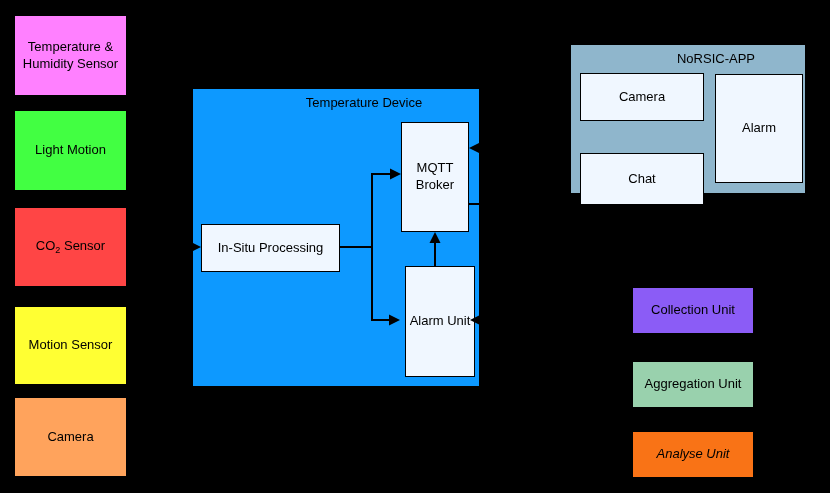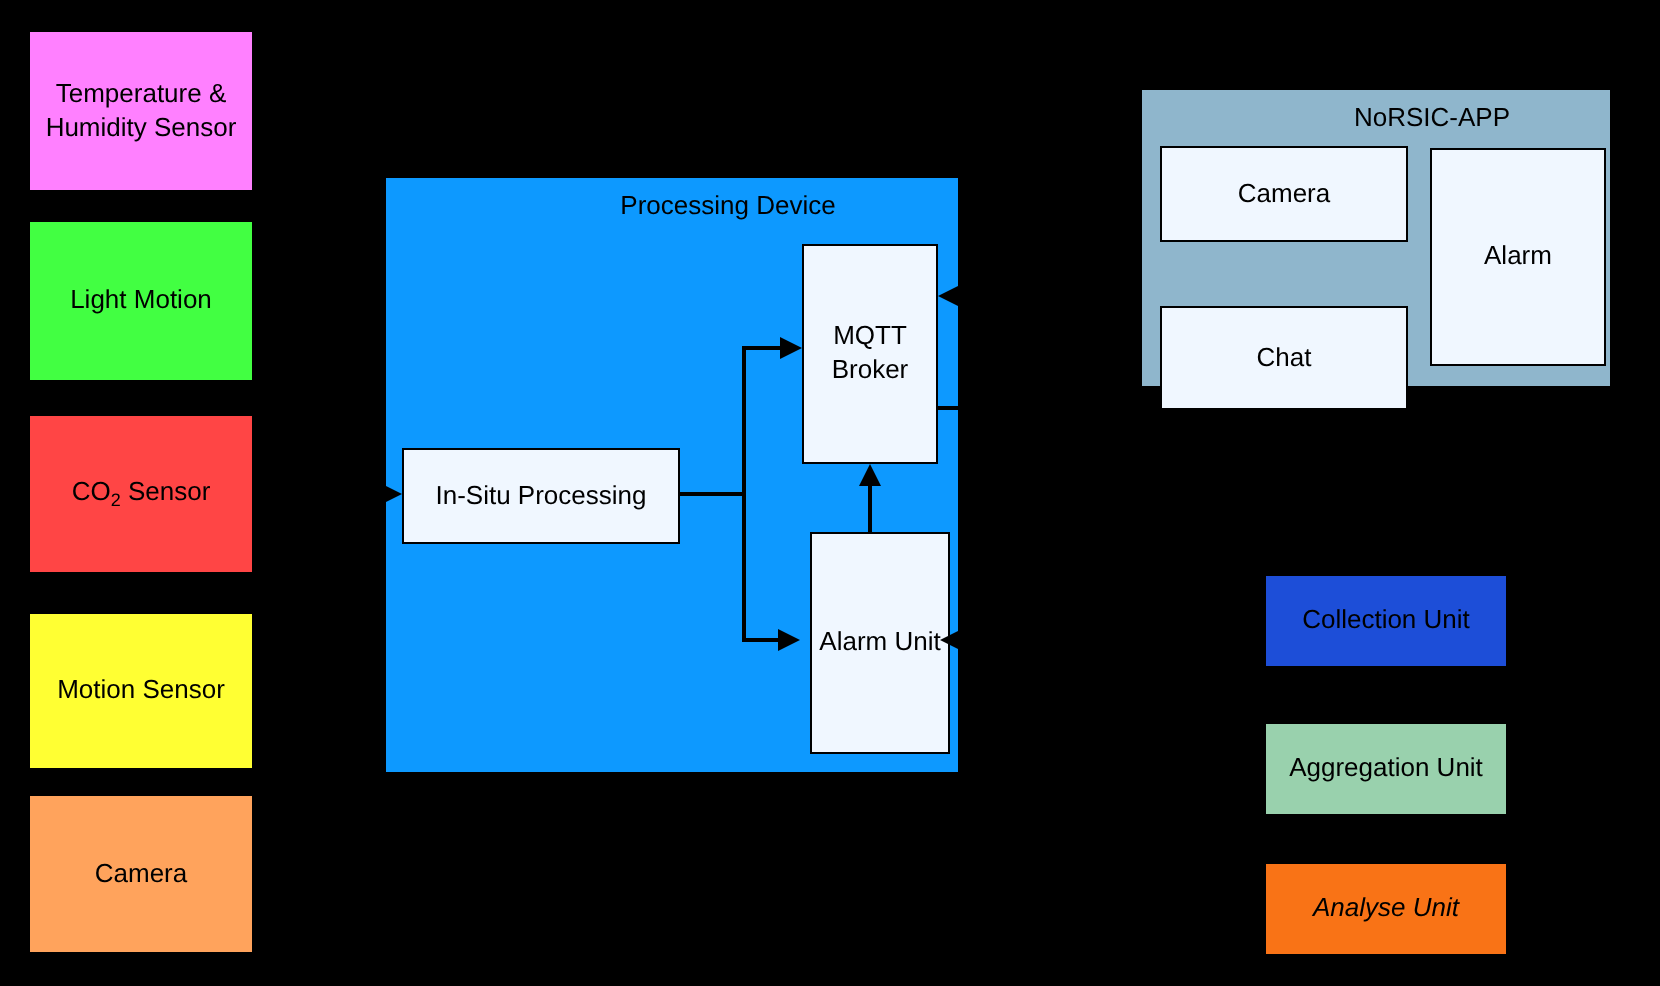--- a/index.html
+++ b/index.html
@@ -44,21 +44,21 @@
 
   <div class="box sensor" style="top: 305px; height: 81px; background-color: rgb(255, 255, 51);">
     <span>Motion Sensor</span>
   </div>
 
   <div class="box sensor" style="top: 396px; height: 82px; background-color: rgb(255, 163, 92);">
     <span>Camera</span>
   </div>
 
   <div class="box pd" style="align-items: flex-start; background-color: rgb(13, 153, 255);">
-    <span class="container-title">Processing Device</span>
+    <span class="container-title">Temperature Device</span>
   </div>
 
   <div class="box node" style="left:401px;top:122px;width:68px;height:110px">
     <span>MQTT Broker</span>
   </div>
 
   <div class="box node" style="left:201px;top:224px;width:139px;height:48px">
     <span>In-Situ Processing</span>
   </div>
 
@@ -75,21 +75,21 @@
   </div>
 
   <div class="box node" style="left:580px;top:153px;width:124px;height:52px">
     <span>Chat</span>
   </div>
 
   <div class="box node" style="left:715px;top:74px;width:88px;height:109px">
     <span>Alarm</span>
   </div>
 
-  <div class="box unit" style="top: 287px; background-color: #1d4ed8;">
+  <div class="box unit" style="top: 287px; background-color: #8b5cf6;">
     <span>Collection Unit</span>
   </div>
 
   <div class="box unit" style="top: 361px; background-color: rgb(153, 209, 173);">
     <span>Aggregation Unit</span>
   </div>
 
   <div class="box unit" style="top: 431px; background-color: #f97316; font-style: italic;">
     <span>Analyse Unit</span>
   </div>

